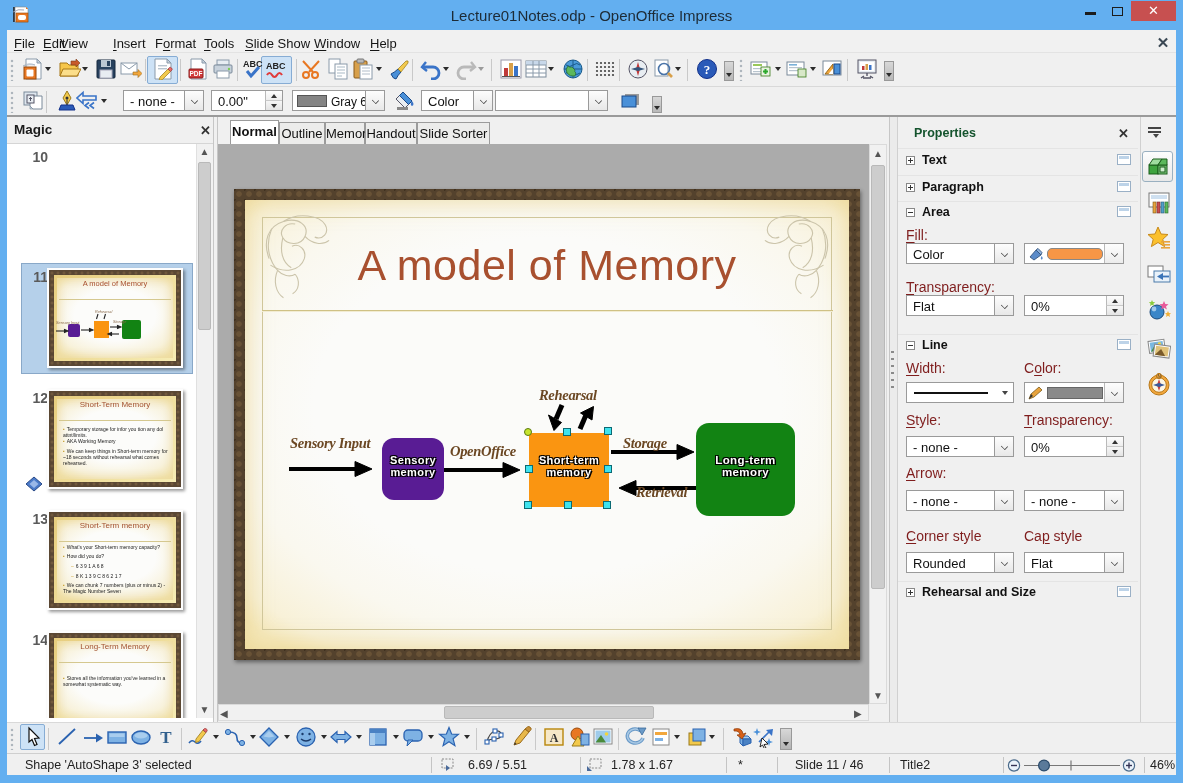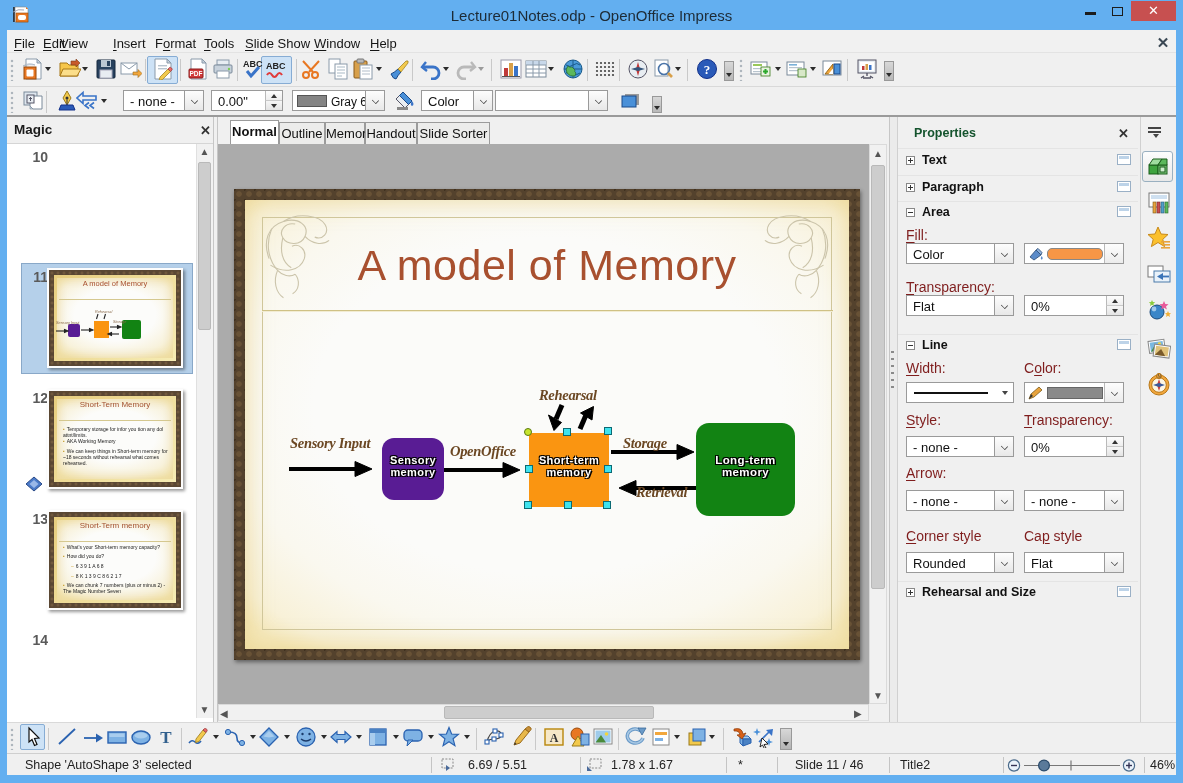--- a/index.html
+++ b/index.html
@@ -522,20 +522,27 @@
       <div class="tpaper"></div>
     <div class="ttitle">Short-Term memory</div>
       <div class="tline"></div>
     <div class="tbul" style="top:32px;">What's your Short-term memory capacity?</div>
     <div class="tbul" style="top:41px;">How did you do?</div>
     <div class="tbul2" style="top:51px;">6 3 9 1 A 6 8</div>
     <div class="tbul2" style="top:61px;">8 K 1 3 9 C 8 6 2 1 7</div>
     <div class="tbul" style="top:70px;">We can chunk 7 numbers (plus or minus 2) - The Magic Number Seven</div>
   </div>
   <div class="tnum" style="top:488px;">14</div>
+  <div class="thumb" style="top:487px;">
+    <div class="tgold"></div>
+      <div class="tpaper"></div>
+    <div class="ttitle">Long-Term Memory</div>
+      <div class="tline"></div>
+    <div class="tbul" style="top:42px;">Stores all the information you've learned in a somewhat systematic way.</div>
+  </div>
 </div>
 
 <div class="abs" style="left:196px; top:144px; width:17px; height:574px; background:#F1F1F1; border-left:1px solid #E0E0E0;"></div>
 <div class="abs sarrow" style="left:197px; top:146px; width:15px;">▲</div>
 <div class="abs sarrow" style="left:197px; top:704px; width:15px;">▼</div>
 <div class="abs scrollthumb" style="left:198px; top:162px; width:13px; height:168px;"></div>
 <div class="abs" id="splitter1"></div>
 <div class="abs" id="viewarea"></div>
 <div class="abs" id="tabsrow">
   <span class="tab active" style="left:6px; width:49px;">Normal</span>

